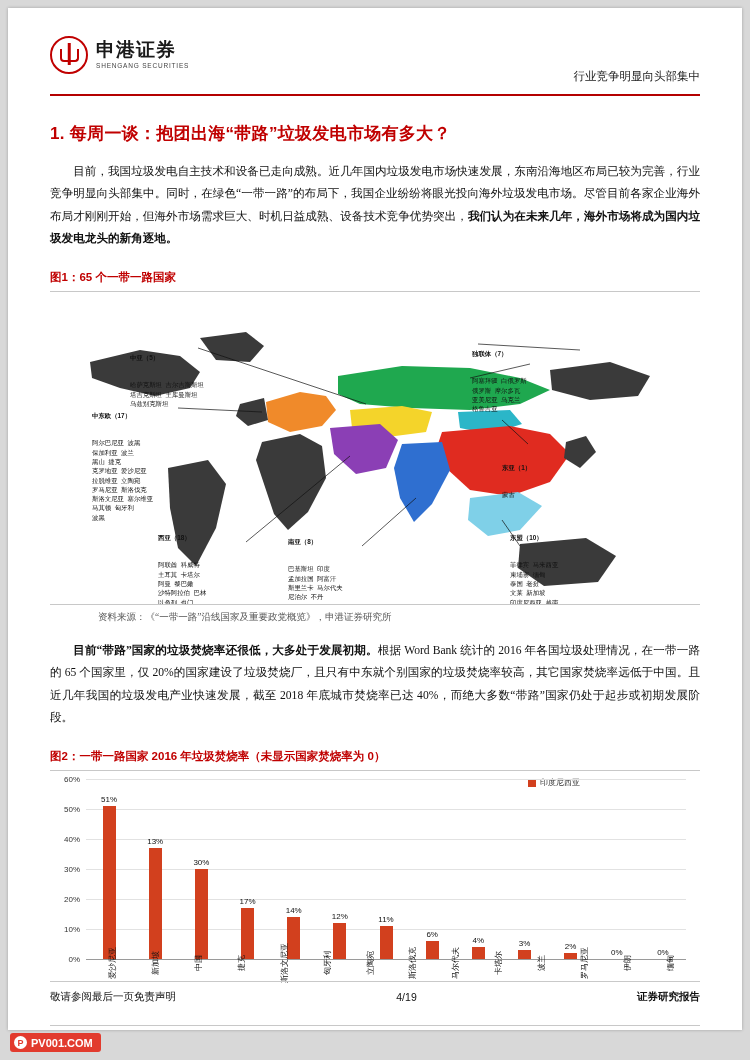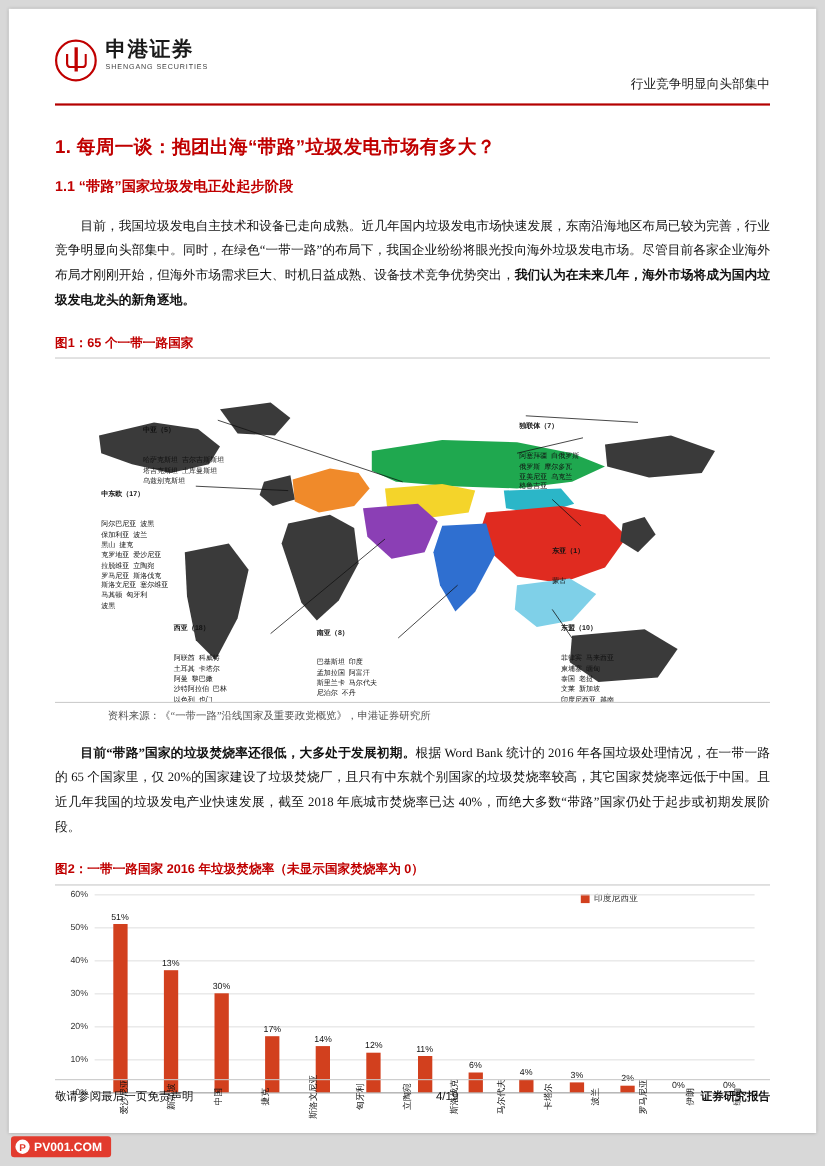--- a/index.html
+++ b/index.html
@@ -17,21 +17,21 @@
     overflow:hidden;
   }
   
   .header{
     position:relative;height:62px;
     border-bottom:2px solid #b40000;
     margin:24px 42px 0 42px;
   }
   .logo{
     position:absolute;left:0;top:4px;
-    display:flex;align-items:flex-start;gap:8px;
+    display:flex;align-items:center;gap:8px;
   }
   .logo-mark{
     width:34px;height:34px;border-radius:50%;
     border:2.5px solid #c00000;
     position:relative;
   }
   .logo-mark:before{
     content:"";position:absolute;left:50%;top:5px;
     width:2.5px;height:22px;background:#c00000;transform:translateX(-50%);
   }
@@ -161,21 +161,20 @@
       <div class="logo-text">
         <div class="logo-cn">申港证券</div>
         <div class="logo-en">SHENGANG SECURITIES</div>
       </div>
     </div>
     <div class="header-right">行业竞争明显向头部集中</div>
   </div>
 
   <div class="content">
     <h2 class="sec">1. 每周一谈：抱团出海“带路”垃圾发电市场有多大？</h2>
-    <h3 class="sub">1.1 “带路”国家垃圾发电正处起步阶段</h3>
 
     <p class="para"><span>目前，我国垃圾发电自主技术和设备已走向成熟。近几年国内垃圾发电市场快速发展，东南沿海地区布局已较为完善，行业竞争明显向头部集中。同时，在绿色“一带一路”的布局下，我国企业纷纷将眼光投向海外垃圾发电市场。尽管目前各家企业海外布局才刚刚开始，但海外市场需求巨大、时机日益成熟、设备技术竞争优势突出，</span><b>我们认为在未来几年，海外市场将成为国内垃圾发电龙头的新角逐地。</b></p>
 
     <div class="fig-title">图1：65 个一带一路国家</div>
     <div class="map-box">
       <svg class="map-svg" width="650" height="312" viewBox="0 0 650 312">
 
         <rect x="0" y="0" width="650" height="312" fill="#ffffff"></rect>
 
         <path d="M40,70 L90,58 L130,64 L150,80 L140,96 L105,104 L70,96 L42,86 Z" fill="#3a3a3a"></path>

